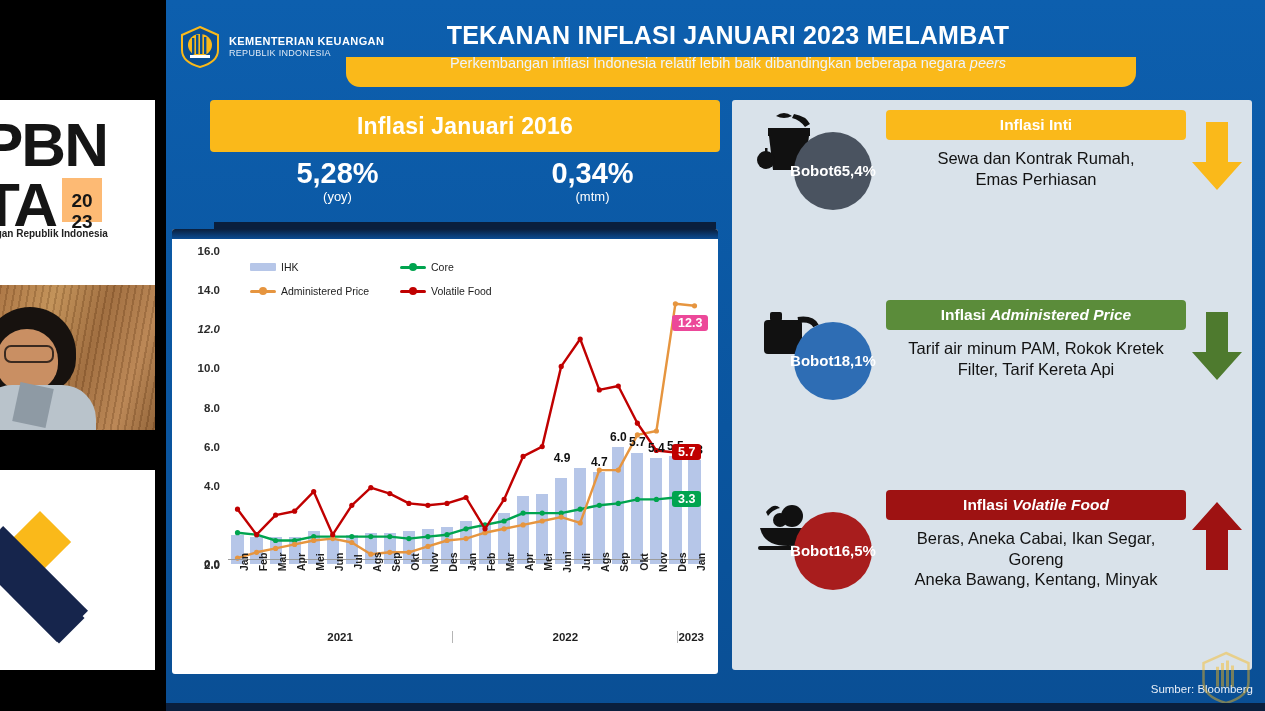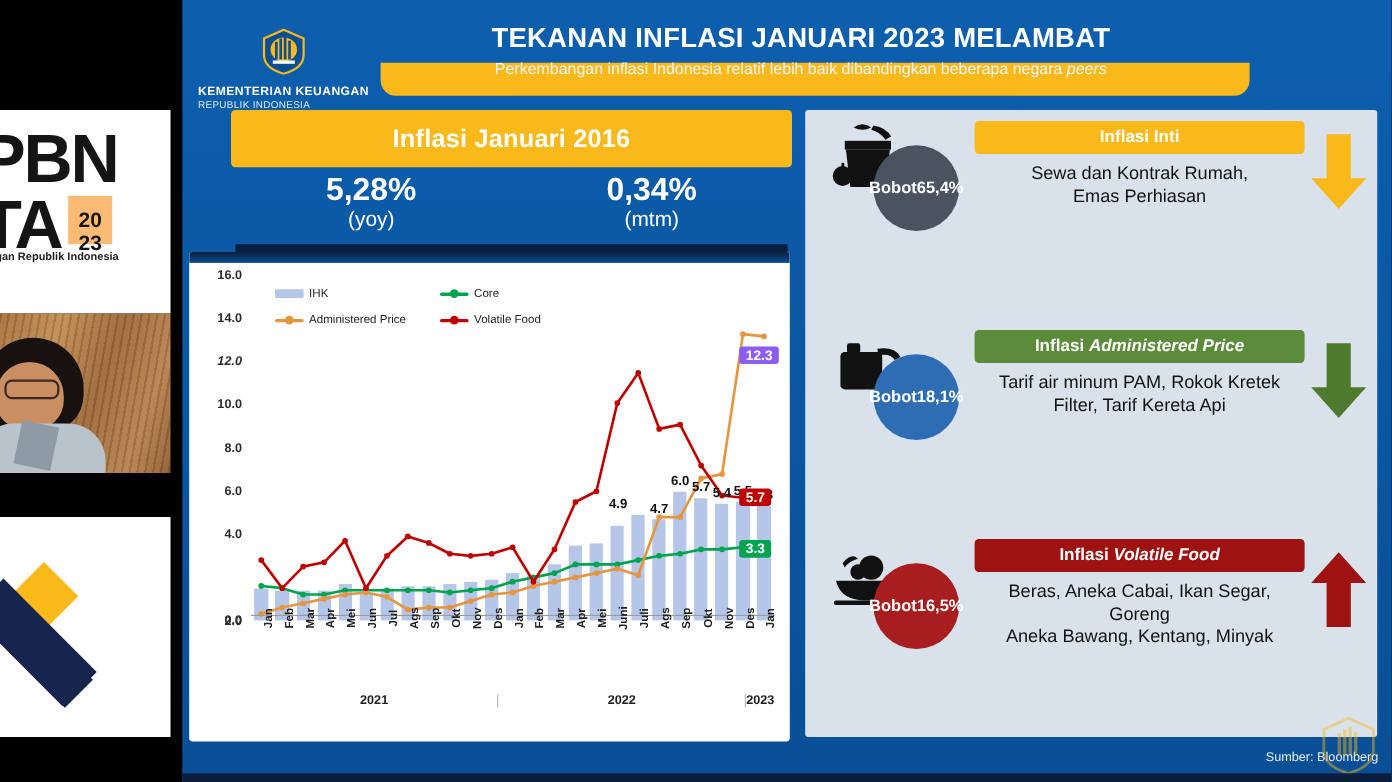--- a/index.html
+++ b/index.html
@@ -31,39 +31,39 @@
   .vid-logo .d1{position:absolute;left:18px;top:50px;width:44px;height:44px;background:#FAB91A;transform:rotate(45deg);}
   .vid-logo .d2{position:absolute;left:-30px;top:92px;width:120px;height:44px;background:#16254C;transform:rotate(45deg);}
   .vid-logo .d3{position:absolute;left:12px;top:118px;width:70px;height:36px;background:#16254C;transform:rotate(45deg);}
 
   
   .slide{position:absolute;left:166px;top:0;width:1099px;height:711px;background:#0B5AA8;}
   .slide-inner{position:absolute;inset:0;background:linear-gradient(180deg,#0d5fae 0%,#0a559f 60%,#0a4f95 100%);}
 
   .top-tab{position:absolute;left:180px;top:57px;width:790px;height:30px;background:#FAB91A;border-radius:0 0 14px 14px;}
 
-  .logo-wrap{position:absolute;left:14px;top:26px;display:flex;align-items:center;gap:9px;flex-direction:column;}
+  .logo-wrap{position:absolute;left:14px;top:26px;display:flex;align-items:center;gap:9px;}
   .logo-mark{width:40px;height:42px;position:relative;}
   .logo-text{color:#ffffff;line-height:1.18;}
   .logo-text .l1{font-size:11px;font-weight:bold;letter-spacing:.4px;}
   .logo-text .l2{font-size:9px;letter-spacing:.3px;color:#dfe9f5;}
 
   .head{position:absolute;left:212px;top:22px;width:700px;text-align:center;}
   .head .h1{color:#ffffff;font-size:25px;font-weight:bold;letter-spacing:.2px;line-height:1.1;}
   .head .h2{color:#eef4fb;font-size:14.5px;margin-top:5px;line-height:1.2;}
   .head .h2 i{font-style:italic;}
 
   
   .inflasi-tab{position:absolute;left:44px;top:100px;width:510px;height:52px;background:#FAB91A;border-radius:4px;display:flex;align-items:center;justify-content:center;}
   .inflasi-tab span{color:#ffffff;font-size:23px;font-weight:bold;letter-spacing:.2px;}
 
   .pct-row{position:absolute;left:44px;top:158px;width:510px;height:62px;display:flex;}
   .pct{flex:1;text-align:center;color:#ffffff;}
   .pct .v{font-size:29px;font-weight:bold;line-height:1.05;}
-  .pct .u{font-size:19px;margin-top:1px;}
+  .pct .u{font-size:13px;margin-top:1px;}
   .pct-rule{position:absolute;left:48px;top:222px;width:502px;height:7px;background:#0a1f3d;}
 
   .chart-card{position:absolute;left:6px;top:229px;width:546px;height:445px;background:#ffffff;border-radius:3px;overflow:hidden;}
   .chart-topbar{position:absolute;left:0;top:0;width:100%;height:10px;background:linear-gradient(180deg,#0a1f3d 0%,#0b4c93 100%);}
 
   .plot-area{position:absolute;left:56px;top:22px;right:14px;bottom:110px;}
   .yaxis{position:absolute;left:0;top:22px;width:52px;bottom:110px;}
   .yaxis .t{position:absolute;right:4px;transform:translateY(-50%);font-size:11.5px;color:#2b2b2b;font-weight:600;}
 
   .legend{position:absolute;left:78px;top:32px;width:300px;font-size:10.5px;color:#1d1d1d;}
@@ -329,21 +329,21 @@
             <circle cx="447.4" cy="201.5" r="2.6" fill="#C00000"></circle>
             <circle cx="466.5" cy="201.5" r="2.6" fill="#C00000"></circle>
           </svg>
           <div class="dlabel" style="left: 334px; top: 200.144px; text-align: right;">4.9</div>
           <div class="dlabel" style="left: 371.28px; top: 204.056px;">4.7</div>
           <div class="dlabel" style="left: 390.32px; top: 178.625px;">6.0</div>
           <div class="dlabel" style="left: 409.36px; top: 184.494px;">5.7</div>
           <div class="dlabel" style="left: 428.4px; top: 190.363px;">5.4</div>
           <div class="dlabel" style="left: 447.44px; top: 188.406px;">5.5</div>
           <div class="dlabel" style="left: 466.48px; top: 192.319px;">5.3</div>
-          <div class="badge" style="background: #8b5cf6; left: 444px; top: 72.3812px;">12.3</div>
+          <div class="badge" style="background: #ec4899; left: 444px; top: 72.3812px;">12.3</div>
           <div class="badge" style="background: rgb(192, 0, 0); left: 444px; top: 201.494px;">5.7</div>
           <div class="badge" style="background: rgb(0, 164, 79); left: 444px; top: 248.444px;">3.3</div>
         </div>
       <div class="axisline"></div>
       <div class="xaxis" id="xaxis">
           <div class="xt">
             <span>Jan</span>
           </div>
           <div class="xt">
             <span>Feb</span>

